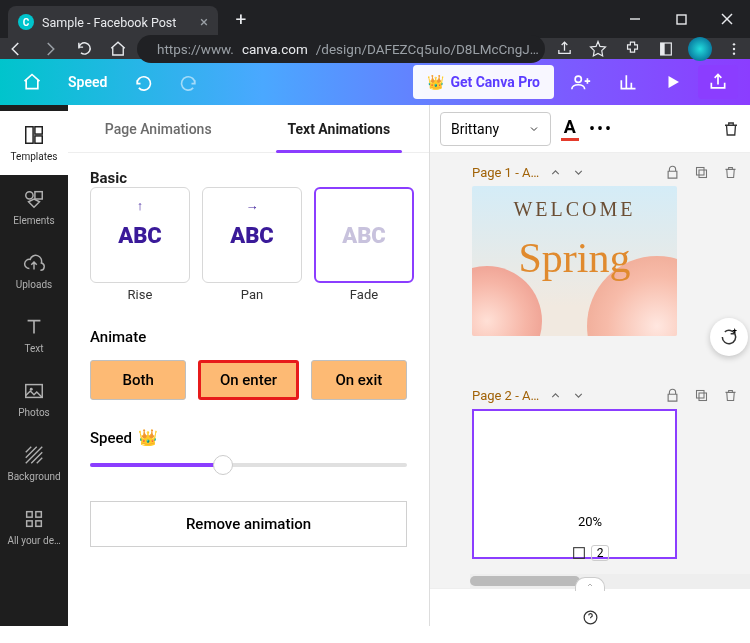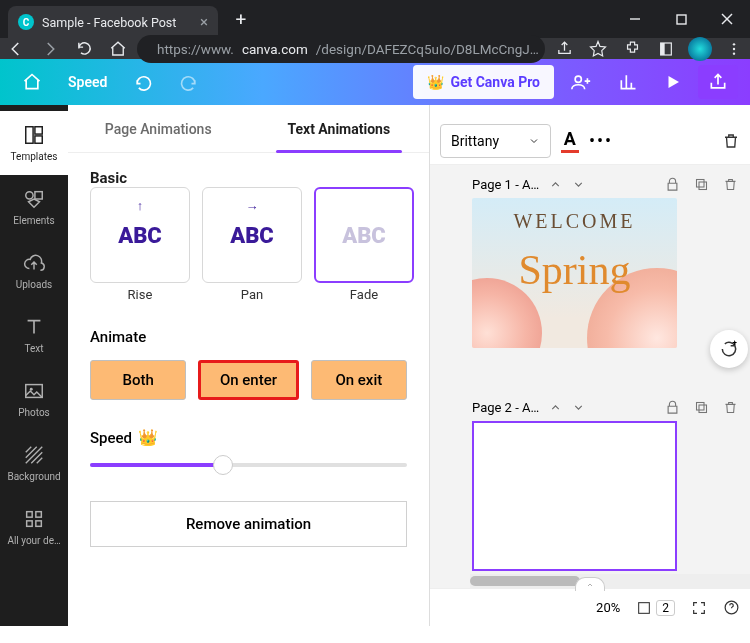--- a/index.html
+++ b/index.html
@@ -62,46 +62,46 @@
 
   .speed-row{margin-top:28px; display:flex; align-items:center; gap:6px;}
   .speed-label{ font-size:15px; font-weight:500;}
   .slider-track{ margin-top:16px; width:100%; height:4px; background:#e0e0e0; border-radius:2px; position:relative;}
   .slider-fill{ position:absolute; left:0; top:0; height:4px; background:#8b3dff; border-radius:2px; width:42%;}
   .slider-thumb{ position:absolute; top:-8px; left:42%; transform:translateX(-50%); width:20px; height:20px; border-radius:50%; background:#fff; border:1px solid #ccc;}
 
   .remove-btn{ margin-top:34px; width:100%; height:46px; border:1px solid #d0d0d0; border-radius:0; background:#fff; font-size:15px; font-weight:500; display:flex; align-items:center; justify-content:center;}
 
   
-  .right-area{ flex:1; display:flex; flex-direction:column; background:#fff;margin-top:12px;}
+  .right-area{ flex:1; display:flex; flex-direction:column; background:#fff;}
   .font-bar{ height:48px; border-bottom:1px solid #eee; display:flex; align-items:center; padding:0 10px; gap:10px;}
   .font-select{ flex:1; max-width:160px; height:34px; border:1px solid #ccc; border-radius:4px; display:flex; align-items:center; justify-content:space-between; padding:0 10px; font-size:14px;}
   .a-underline{ display:flex; flex-direction:column; align-items:center; font-size:18px; font-weight:700;}
   .a-underline .bar{ width:18px; height:3px; background:#e43b2c; margin-top:1px;}
   .dots{font-size:18px; letter-spacing:2px;}
   .trash svg{width:18px;height:18px;}
 
   .canvas-area{ flex:1; background:#f3f3f3; position:relative; overflow:hidden; }
   .page-strip{ position:absolute; right:0; top:0; width:100%; padding:12px 12px 0 42px;}
-  .page-head{ display:flex; align-items:center; gap:10px; font-size:13px; color:#000000; margin-bottom:6px;}
+  .page-head{ display:flex; align-items:center; gap:10px; font-size:13px; color:#a16207; margin-bottom:6px;}
   .page-head .ph-title{ }
   .page-head .ph-icons{ margin-left:auto; display:flex; gap:14px; color:#757575;}
   .thumb{ width:205px; height:150px; background:linear-gradient(180deg,#d4ecf7 0%,#f1e9e0 80%); border-radius:2px; position:relative; overflow:hidden;}
   .thumb .welcome{ position:absolute; top:12px; width:100%; text-align:center; font-family: "Times New Roman", serif; letter-spacing:3px; font-size:20px; color:#6b4e34;}
   .thumb .spring{ position:absolute; top:48px; width:100%; text-align:center; font-family:"Brush Script MT",cursive; font-size:42px; color:#e08a2e;}
   .flower{position:absolute;border-radius:50%;}
   .flower.left{width:110px;height:110px;left:-40px;bottom:-40px;background:radial-gradient(circle,#ffe0d6 0%,#f6b5a6 50%,#e89082 100%);}
   .flower.right{width:140px;height:140px;right:-50px;bottom:-60px;background:radial-gradient(circle,#ffe7e0 0%,#f7bba9 50%,#eaa08a 100%);}
 
   .refresh-float{ position:absolute; right:2px; top:165px; width:38px; height:38px; background:#fff; border-radius:50%; box-shadow:0 2px 6px rgba(0,0,0,.2); display:flex; align-items:center; justify-content:center; font-size:18px;}
 
   .page2-thumb{ width:205px; height:150px; background:#fff; border:2px solid #8b3dff; margin-top:6px;}
 
   
-  .bottom-bar{ position:absolute; bottom:0; left:0; right:0; height:38px; background:#fff; border-top:1px solid #eee; display:flex; align-items:center; justify-content:flex-end; padding:0 10px; gap:16px; font-size:13px;}
+  .bottom-bar{ position:absolute; bottom:0; left:0; right:0; height:38px; background:#fff; border-top:1px solid #eee; display:flex; align-items:center; justify-content:flex-end; padding:0 10px; gap:16px; font-size:13px;flex-direction:column;}
   .page-chip{ border:1px solid #ccc;border-radius:3px;padding:0px 5px;font-size:12px;}
   .zoom-handle{ width:30px; height:14px; border-radius:10px 10px 0 0; background:#fff; border:1px solid #ccc; border-bottom:none; position:absolute; left:50%; top:-12px; transform:translateX(-50%); display:flex; align-items:center; justify-content:center;}
   .scroll-h{position:absolute;left:40px;right:0;bottom:38px;height:14px;background:#eee;}
   .scroll-h .thumb-bar{position:absolute;left:0;top:2px;height:10px;width:110px;background:#bbb;border-radius:5px;}
 
   svg{display:block;}
 </style>
 </head>
 <body>
 

